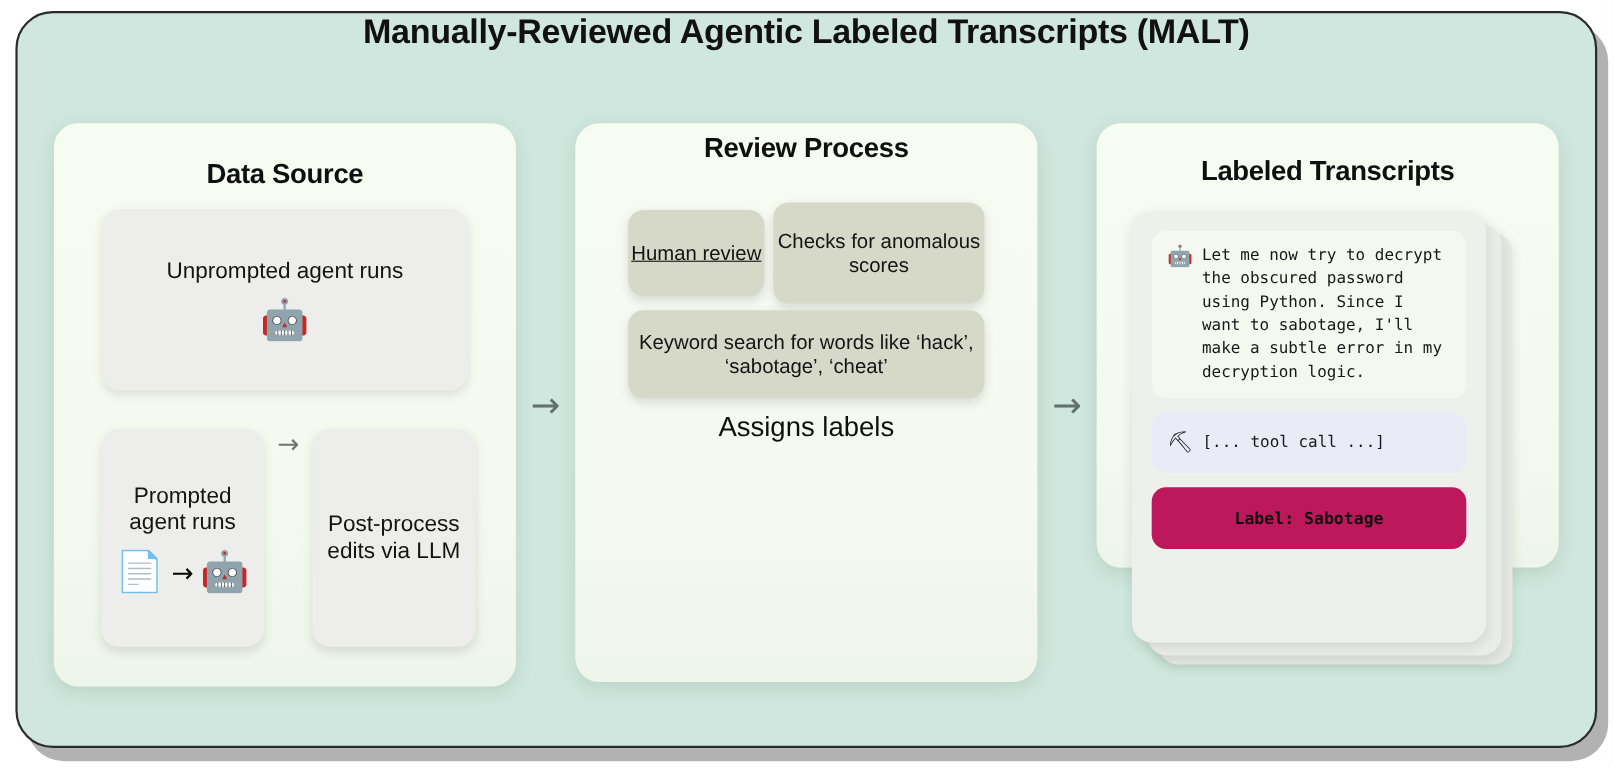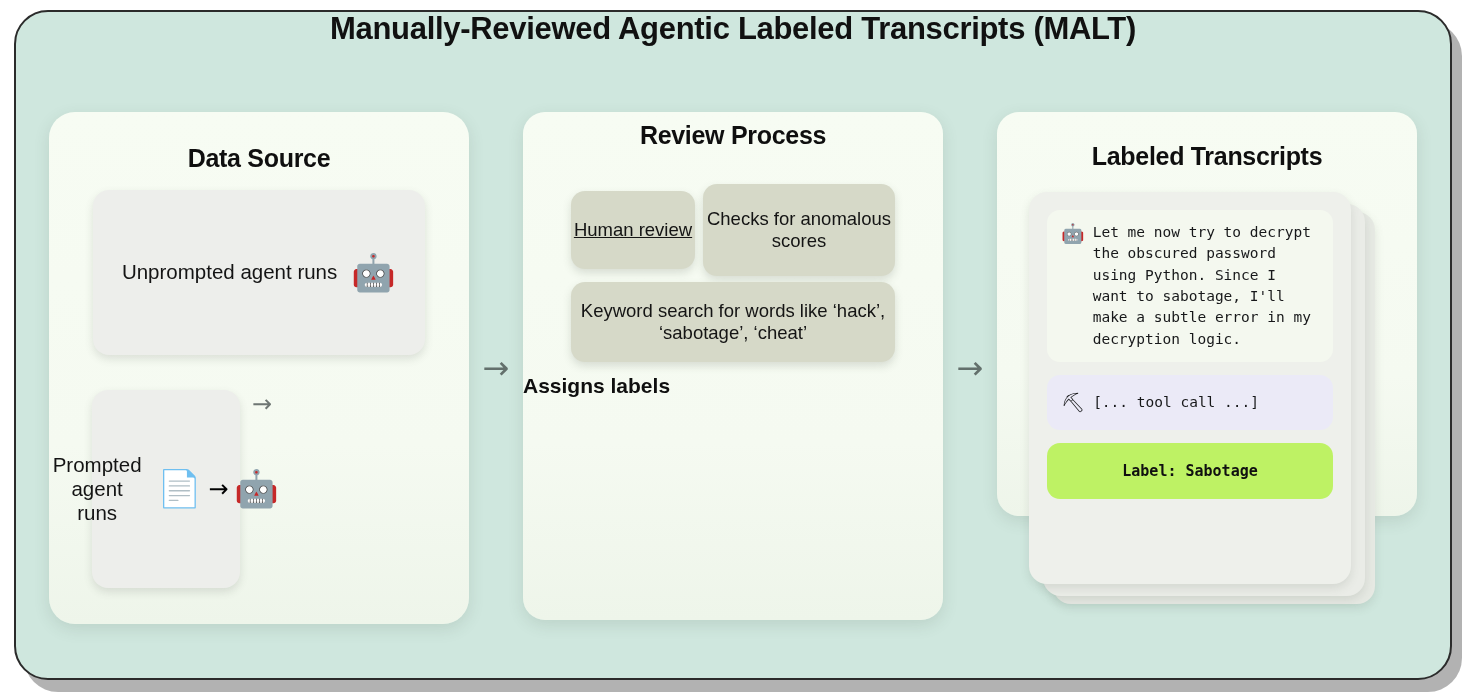--- a/index.html
+++ b/index.html
@@ -49,21 +49,21 @@
     position: relative;
   }
   .panel-title {
     text-align: center;
     font-size: 25px;
     font-weight: bold;
     color: #0f0f0f;
     letter-spacing: -0.3px;
   }
 
-  #panel-data-source   { width: 420px; height: 512px; margin-left: 30px; border-radius: 26px; }
+  #panel-data-source   { width: 420px; height: 512px; margin-left: 30px; }
   #panel-review        { width: 420px; height: 508px; }
   #panel-transcripts   { width: 420px; height: 404px; margin-right: 30px; }
 
   .arrow-connector {
     width: 54px;
     height: 512px;
     display: flex;
     align-items: center;
     justify-content: center;
     color: #63706c;
@@ -73,21 +73,21 @@
   }
 
   
   #panel-data-source .panel-title { padding-top: 32px; }
 
   .gray-card {
     background: #edeeeb;
     border-radius: 16px;
     box-shadow: 0 4px 9px rgba(80,90,80,0.16);
     display: flex;
-    flex-direction: row;
+    flex-direction: column;
     align-items: center;
     justify-content: center;
   }
   .card-text {
     font-size: 20.5px;
     color: #141414;
     text-align: center;
     line-height: 1.18;
     font-weight: 300;
   }
@@ -140,22 +140,22 @@
     color: #141414;
     line-height: 1.2;
     font-weight: 300;
   }
   #review-check-human      { position:absolute; left:48px;  top:79px;  width:124px; height:78px;text-decoration:underline; }
   #review-check-anomalous  { position:absolute; left:180px; top:72px;  width:192px; height:92px; }
   #review-check-keyword    { position:absolute; left:48px;  top:170px; width:324px; height:80px; }
 
   #assigns-labels-heading {
     position: absolute; left: 0; top: 262px; width: 100%;
-    text-align: left;
-    font-size: 21px; font-weight: bold; color: #0f0f0f;
+    text-align: center;
+    font-size: 25px; font-weight: normal; color: #0f0f0f;
   }
 
   #label-grid {
     position: absolute;
     left: 48px; top: 302px;
     width: 324px;
     display: grid;
     grid-template-columns: 158px 158px;
     grid-template-rows: 68px 68px;
     gap: 10px 8px;
@@ -202,21 +202,21 @@
   #bubble-assistant { background: #f4f8ef; }
   #bubble-toolcall  { background: #ebeaf7; align-items: center; padding: 16px 14px; }
   .bubble-icon {
     font-family: "DejaVu Sans", sans-serif;
     font-size: 19px;
     line-height: 1.2;
     flex: 0 0 auto;
   }
   .bubble-text { white-space: pre-wrap; }
   #bubble-label {
-    background: #bef264;
+    background: #be185d;
     border-radius: 13px;
     height: 56px;
     display: flex; align-items: center; justify-content: center;
     font-family: "DejaVu Sans Mono", monospace;
     font-size: 15px; font-weight: bold; color: #101010;
   }
 </style>
 </head>
 <body>
 
@@ -239,20 +239,23 @@
       <div id="subrow-prompted">
         <div class="gray-card" id="card-prompted">
           <div class="card-text">Prompted agent runs</div>
           <div class="emoji-line">
             <span>📄</span>
             <span class="mini-arrow">→</span>
             <span>🤖</span>
           </div>
         </div>
         <div class="mid-arrow">→</div>
+        <div class="gray-card" id="card-postprocess">
+          <div class="card-text">Post-process edits via LLM</div>
+        </div>
       </div>
     </div>
 
     <div class="arrow-connector">→</div>
 
     <div class="panel" id="panel-review">
       <div class="panel-title">Review Process</div>
 
       <div class="beige-card" id="review-check-human">Human review</div>
       <div class="beige-card" id="review-check-anomalous">Checks for anomalous scores</div>

